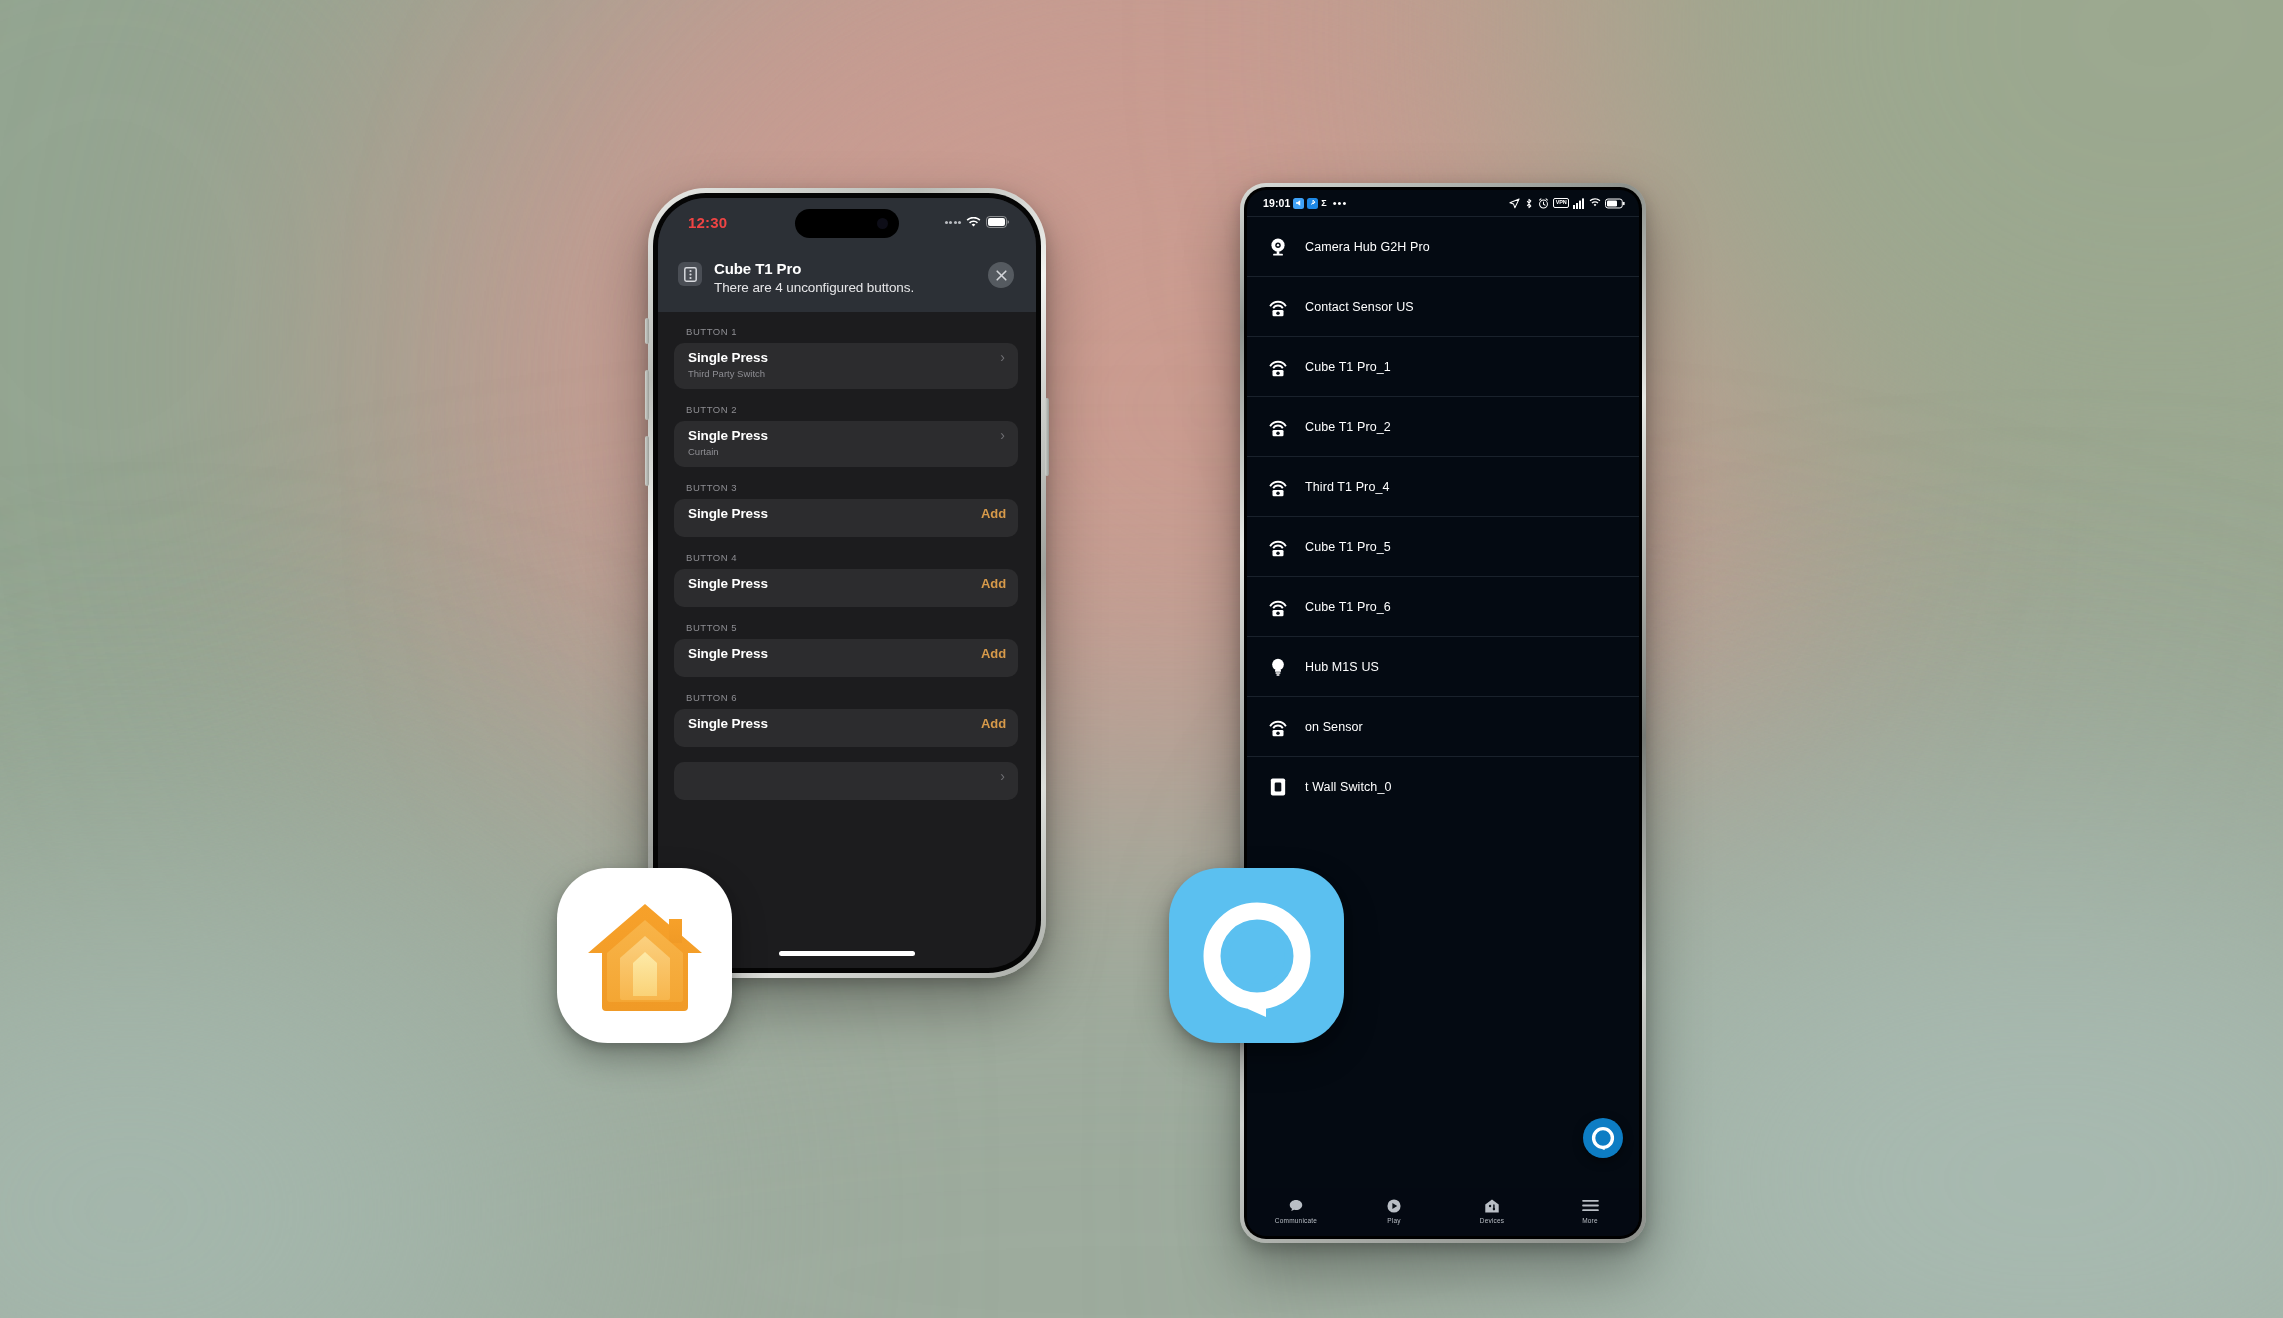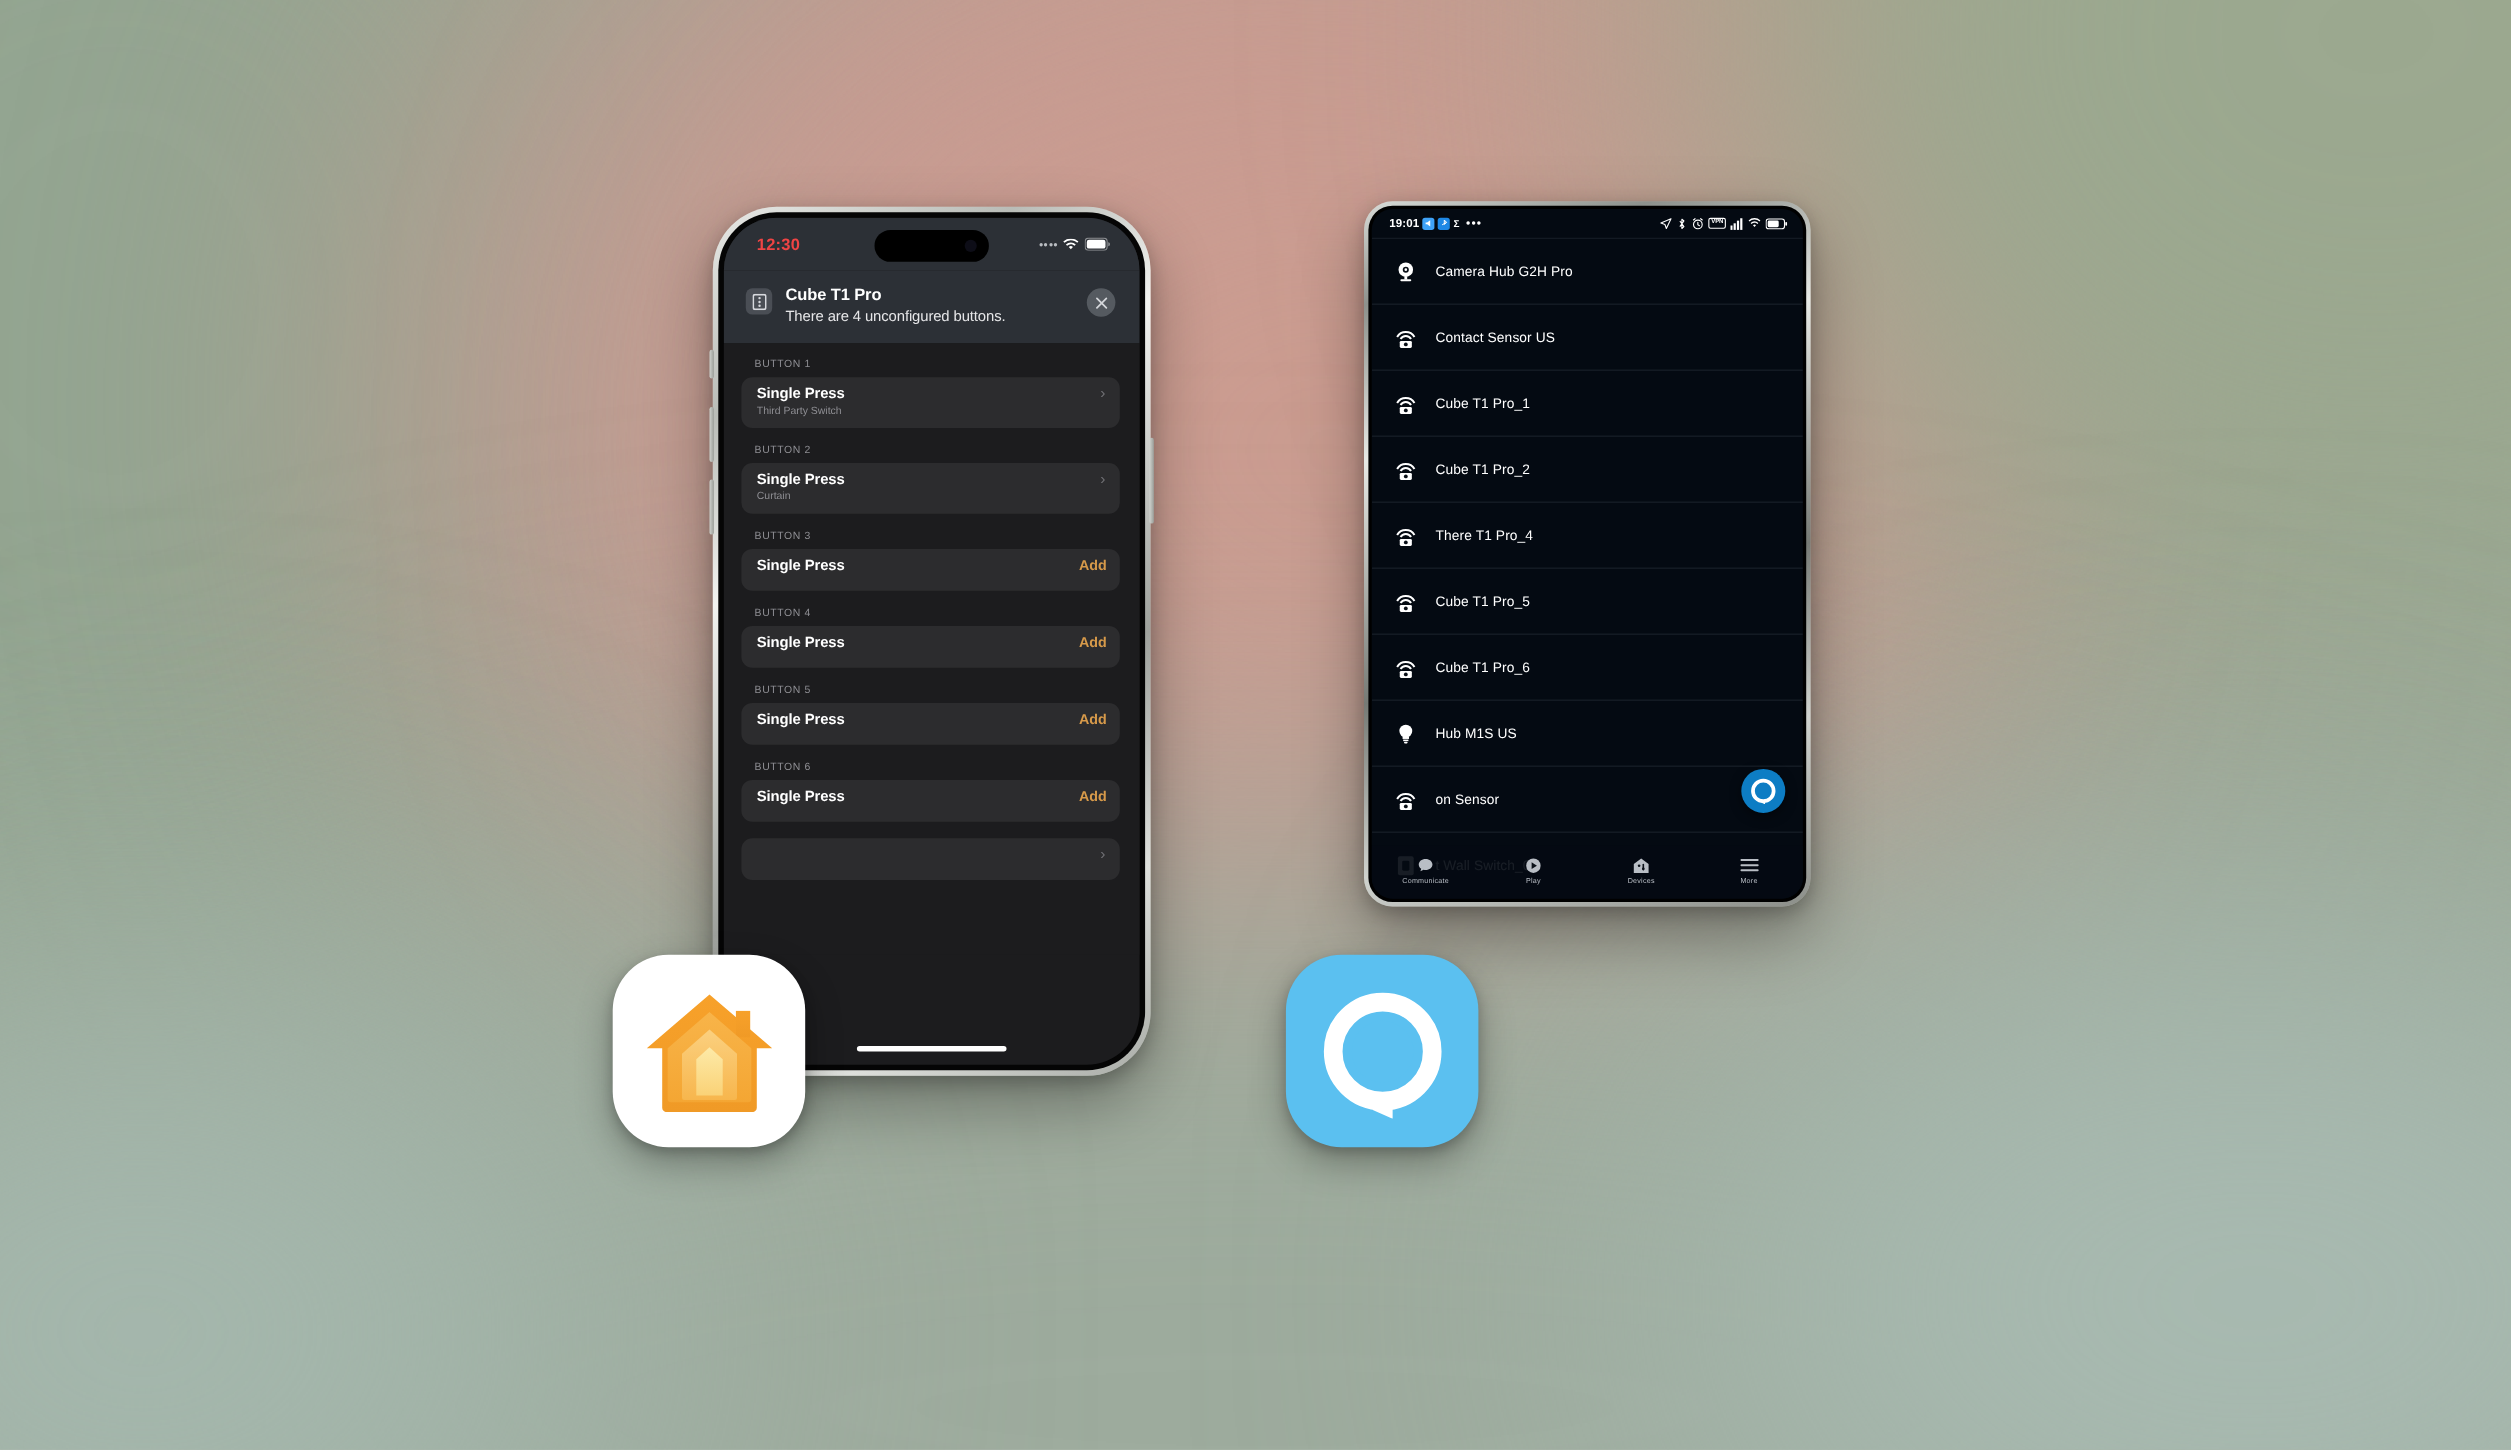--- a/index.html
+++ b/index.html
@@ -261,21 +261,21 @@
     border-radius: 3px;
     background: #fff;
   }
 
   
   #android {
     position: absolute;
     left: 1240px;
     top: 183px;
     width: 406px;
-    height: 641px;
+    height: 1060px;
     border-radius: 26px;
     background: linear-gradient(160deg, #d9dcd8 0%, #8d918c 12%, #e7e9e5 30%, #767a75 58%, #cfd2ce 78%, #8b8e89 100%);
     padding: 4px;
     box-sizing: border-box;
     box-shadow: 0 26px 60px rgba(0,0,0,0.34), 0 6px 16px rgba(0,0,0,0.22);
   }
   #android-inner {
     width: 100%; height: 100%;
     border-radius: 22px;
     background: #000;
@@ -686,21 +686,21 @@
             </div>
             <div class="and-row">
               <span class="and-row-icon">
                 <svg width="22" height="22" viewBox="0 0 24 24">
                   <path d="M3.4 11.2a10 10 0 0 1 17.2 0" fill="none" stroke="#fff" stroke-width="2"></path>
                   <path d="M6.8 13.4a6 6 0 0 1 10.4 0" fill="none" stroke="#fff" stroke-width="2"></path>
                   <rect x="6" y="15.2" width="12" height="7" rx="1.4" fill="#fff"></rect>
                   <circle cx="12" cy="18.7" r="1.9" fill="#0a1018"></circle>
                 </svg>
               </span>
-              <span class="and-row-label">There T1 Pro_4</span>
+              <span class="and-row-label">Third T1 Pro_4</span>
             </div>
             <div class="and-row">
               <span class="and-row-icon">
                 <svg width="22" height="22" viewBox="0 0 24 24">
                   <path d="M3.4 11.2a10 10 0 0 1 17.2 0" fill="none" stroke="#fff" stroke-width="2"></path>
                   <path d="M6.8 13.4a6 6 0 0 1 10.4 0" fill="none" stroke="#fff" stroke-width="2"></path>
                   <rect x="6" y="15.2" width="12" height="7" rx="1.4" fill="#fff"></rect>
                   <circle cx="12" cy="18.7" r="1.9" fill="#0a1018"></circle>
                 </svg>
               </span>

